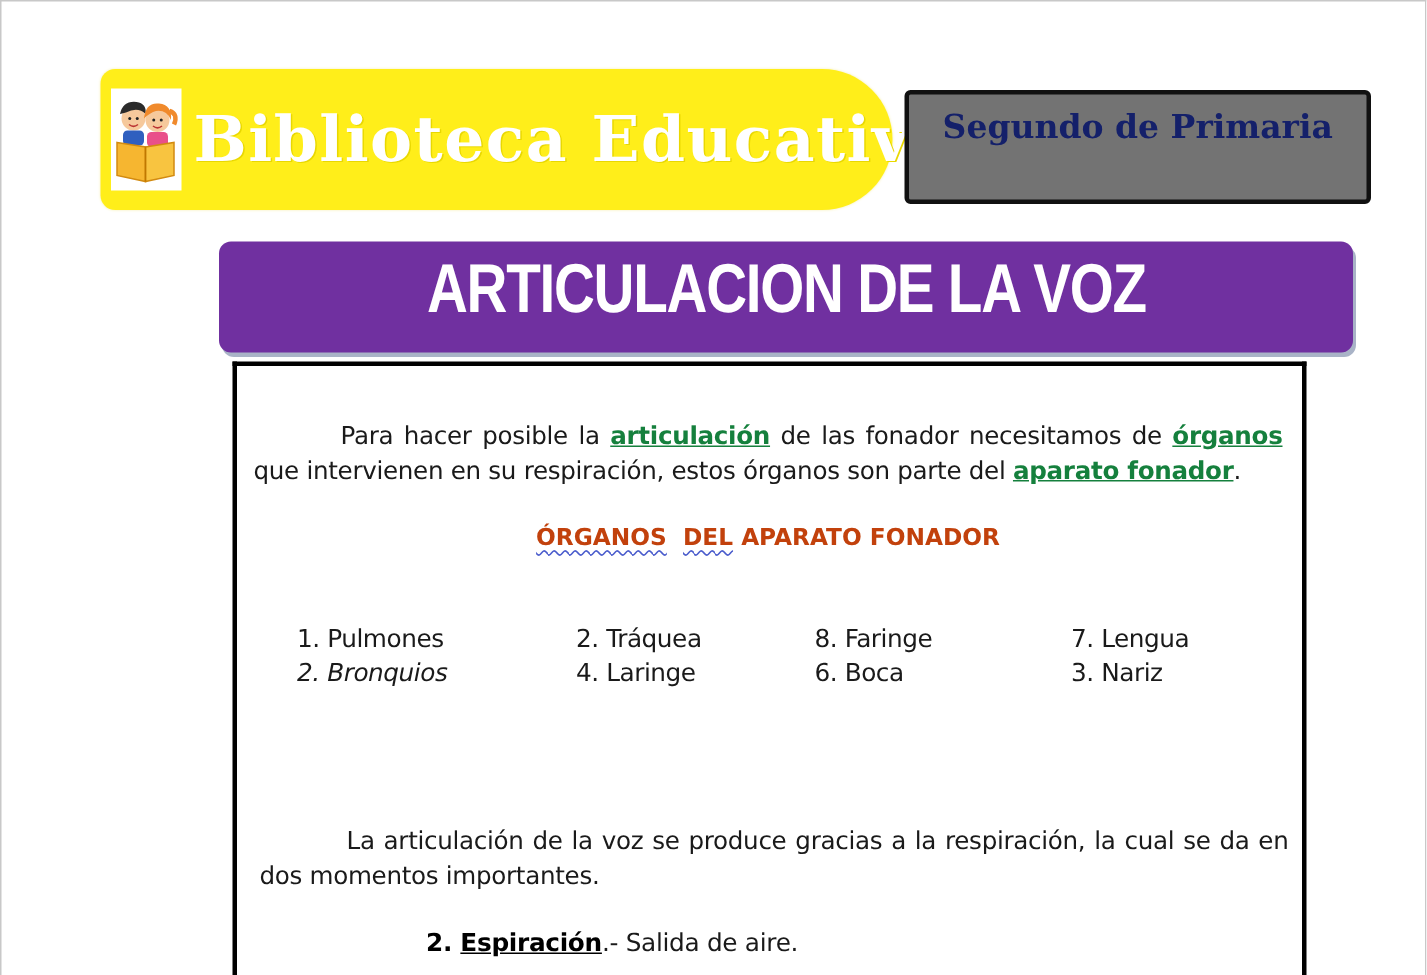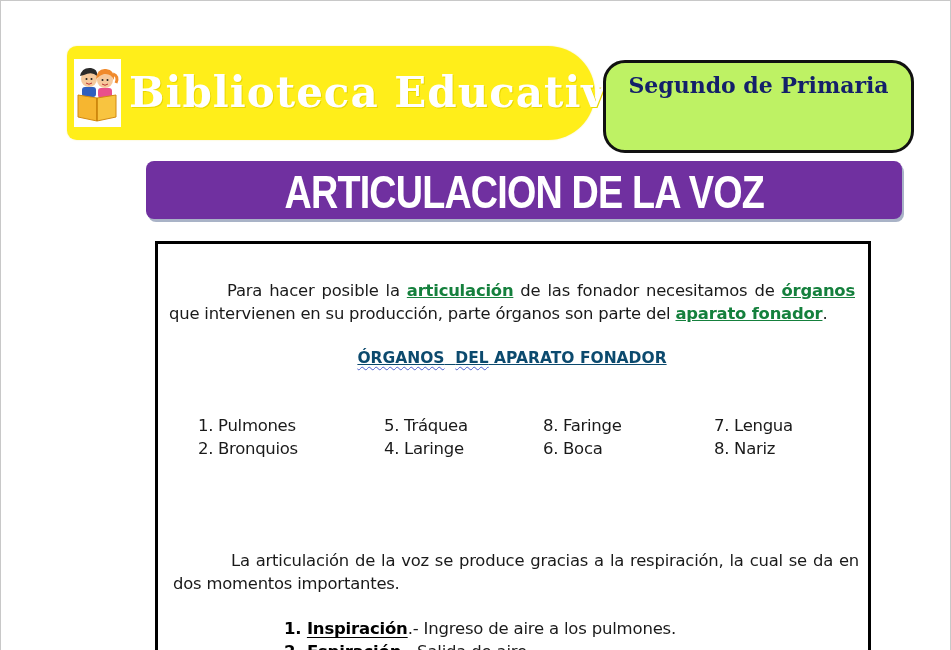--- a/index.html
+++ b/index.html
@@ -22,29 +22,29 @@
     background: #ffffff; overflow: hidden;
   }
   .brand-title {
     position: absolute; left: 62px; top: 14px; width: 460px; height: 66px;
     color: #ffffff; font-family: "DejaVu Serif", serif; font-weight: bold;
     font-size: 42px; line-height: 66px; letter-spacing: 1px; white-space: nowrap;
     text-shadow: 1px 1px 0 #e9d800;
   }
   
   .grade-box {
-    position: absolute; left: 603px; top: 60px; width: 311px; height: 93px;
-    background: #bef264; border: 3px solid #111111; border-radius: 22px;
+    position: absolute; left: 603px; top: 60px; width: 311px; height: 76px;
+    background: #737373; border: 3px solid #111111; border-radius: 4px;
     box-sizing: border-box; text-align: center;
     color: #14206a; font-family: "DejaVu Serif", serif; font-weight: bold;
     font-size: 22px; line-height: 27px; padding-top: 9px;
   }
   
   .title-bar {
-    position: absolute; left: 146px; top: 161px; width: 756px; height: 58px;
+    position: absolute; left: 146px; top: 161px; width: 756px; height: 74px;
     background: #7030a0; border-radius: 8px;
     box-shadow: 2px 3px 0 #a9b3c7;
     text-align: center; color: #ffffff;
     font-family: "Liberation Sans", sans-serif; font-weight: bold;
     font-size: 46px; line-height: 62px; letter-spacing: -1px;
     transform-origin: center;
   }
   .title-bar span { display: inline-block; transform: scaleX(0.82); }
   
   .content-box {
@@ -54,22 +54,22 @@
   .content {
     position: absolute; left: 169px; top: 279px; width: 686px;
     font-family: "DejaVu Sans", sans-serif; font-size: 16px; color: #1a1a1a;
   }
   .para {
     text-align: justify; line-height: 23px; margin: 0; text-indent: 58px;
     font-size: 16.4px; letter-spacing: -0.2px;
   }
   .para b { text-decoration: underline; color: #15803d; font-weight: bold; }
   .section-heading {
-    text-align: center; font-weight: bold; font-size: 15.5px; color: #0c4a6e;
-    margin: 0; line-height: 20px; text-decoration: underline;
+    text-align: center; font-weight: bold; font-size: 15.5px; color: #c2410c;
+    margin: 0; line-height: 20px;
   }
   .squiggle {
     text-decoration: underline wavy #4a5ccc; text-decoration-thickness: 1px;
     text-underline-offset: 3px;
   }
   .organs-grid {
     position: absolute; left: 29px; top: 135px; width: 640px;
     font-size: 16.5px; line-height: 23px; letter-spacing: -0.3px;
   }
   .organ { position: absolute; white-space: nowrap; text-align: right; }
@@ -116,35 +116,34 @@
   <div>Segundo de Primaria</div>
 </div>
 
 <div class="title-bar">
   <span>ARTICULACION DE LA VOZ</span>
 </div>
 
 <div class="content-box"></div>
 
 <div class="content">
-  <p class="para"><span>Para hacer posible la </span><b>articulación</b><span> de las fonador necesitamos de </span><b>órganos</b><span> que intervienen en su producción, parte órganos son parte del </span><b>aparato fonador</b><span>.</span></p>
+  <p class="para"><span>Para hacer posible la </span><b>articulación</b><span> de las fonador necesitamos de </span><b>órganos</b><span> que intervienen en su respiración, estos órganos son parte del </span><b>aparato fonador</b><span>.</span></p>
 
   <p class="section-heading" style="margin-top:23px;"><span class="squiggle">ÓRGANOS</span>&nbsp; <span class="squiggle">DEL</span><span> APARATO FONADOR</span></p>
 
   <div class="organs-grid">
     <div class="organ" style="left:0;top:0;">1. Pulmones</div>
-    <div class="organ" style="left:0;top:23px;">2. Bronquios</div>
-    <div class="organ" style="left:186px;top:0;">5. Tráquea</div>
+    <div class="organ" style="left:0;top:23px;font-style:italic;">2. Bronquios</div>
+    <div class="organ" style="left:186px;top:0;">2. Tráquea</div>
     <div class="organ" style="left:186px;top:23px;">4. Laringe</div>
     <div class="organ" style="left:345px;top:0;">8. Faringe</div>
     <div class="organ" style="left:345px;top:23px;">6. Boca</div>
     <div class="organ" style="left:516px;top:0;">7. Lengua</div>
-    <div class="organ" style="left:516px;top:23px;">8. Nariz</div>
+    <div class="organ" style="left:516px;top:23px;">3. Nariz</div>
   </div>
 
 
   <p class="para" style="position:absolute;left:4px;width:686px;top:270px;">La articulación de la voz se produce gracias a la respiración, la cual se da en dos momentos importantes.</p>
 
   <div class="steps" style="top:338px;">
-    <div><b>1. </b><b class="term squiggle">Inspiración</b><span>.-</span><span> Ingreso de aire a los pulmones.</span></div>
     <div><b>2. </b><b class="term">Espiración</b><span>.-</span><span> Salida de aire.</span></div>
   </div>
 </div>
 
 </body></html>

